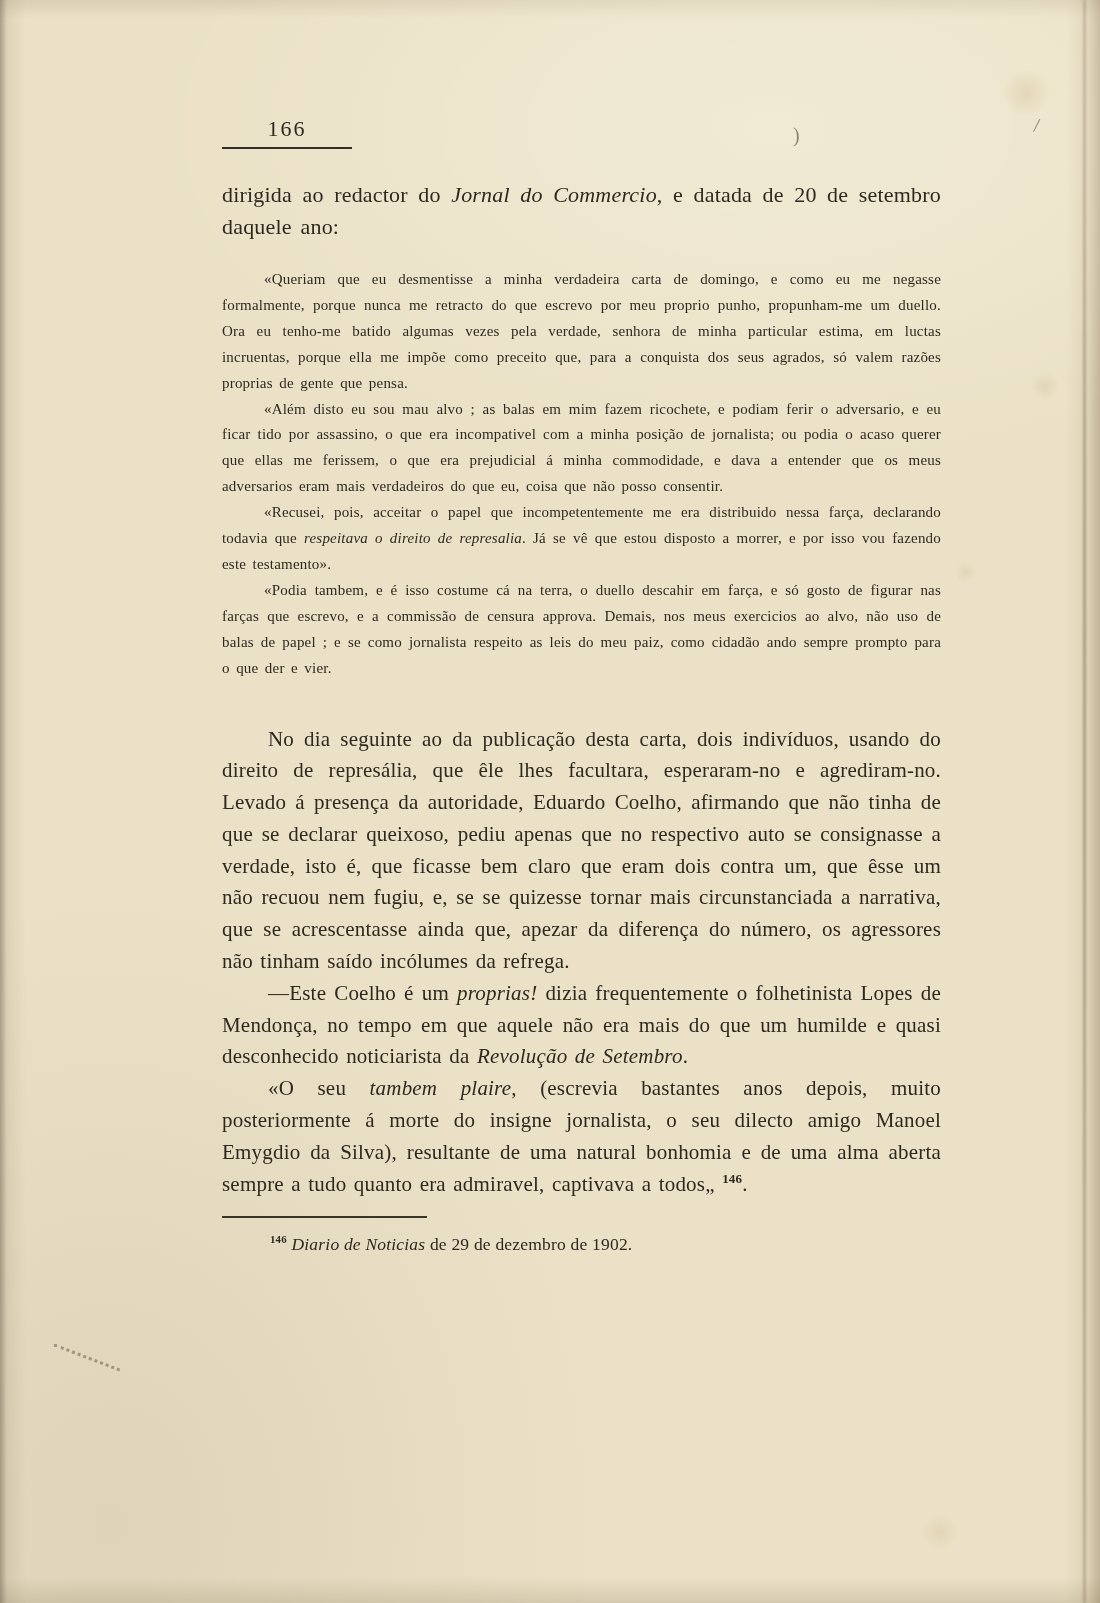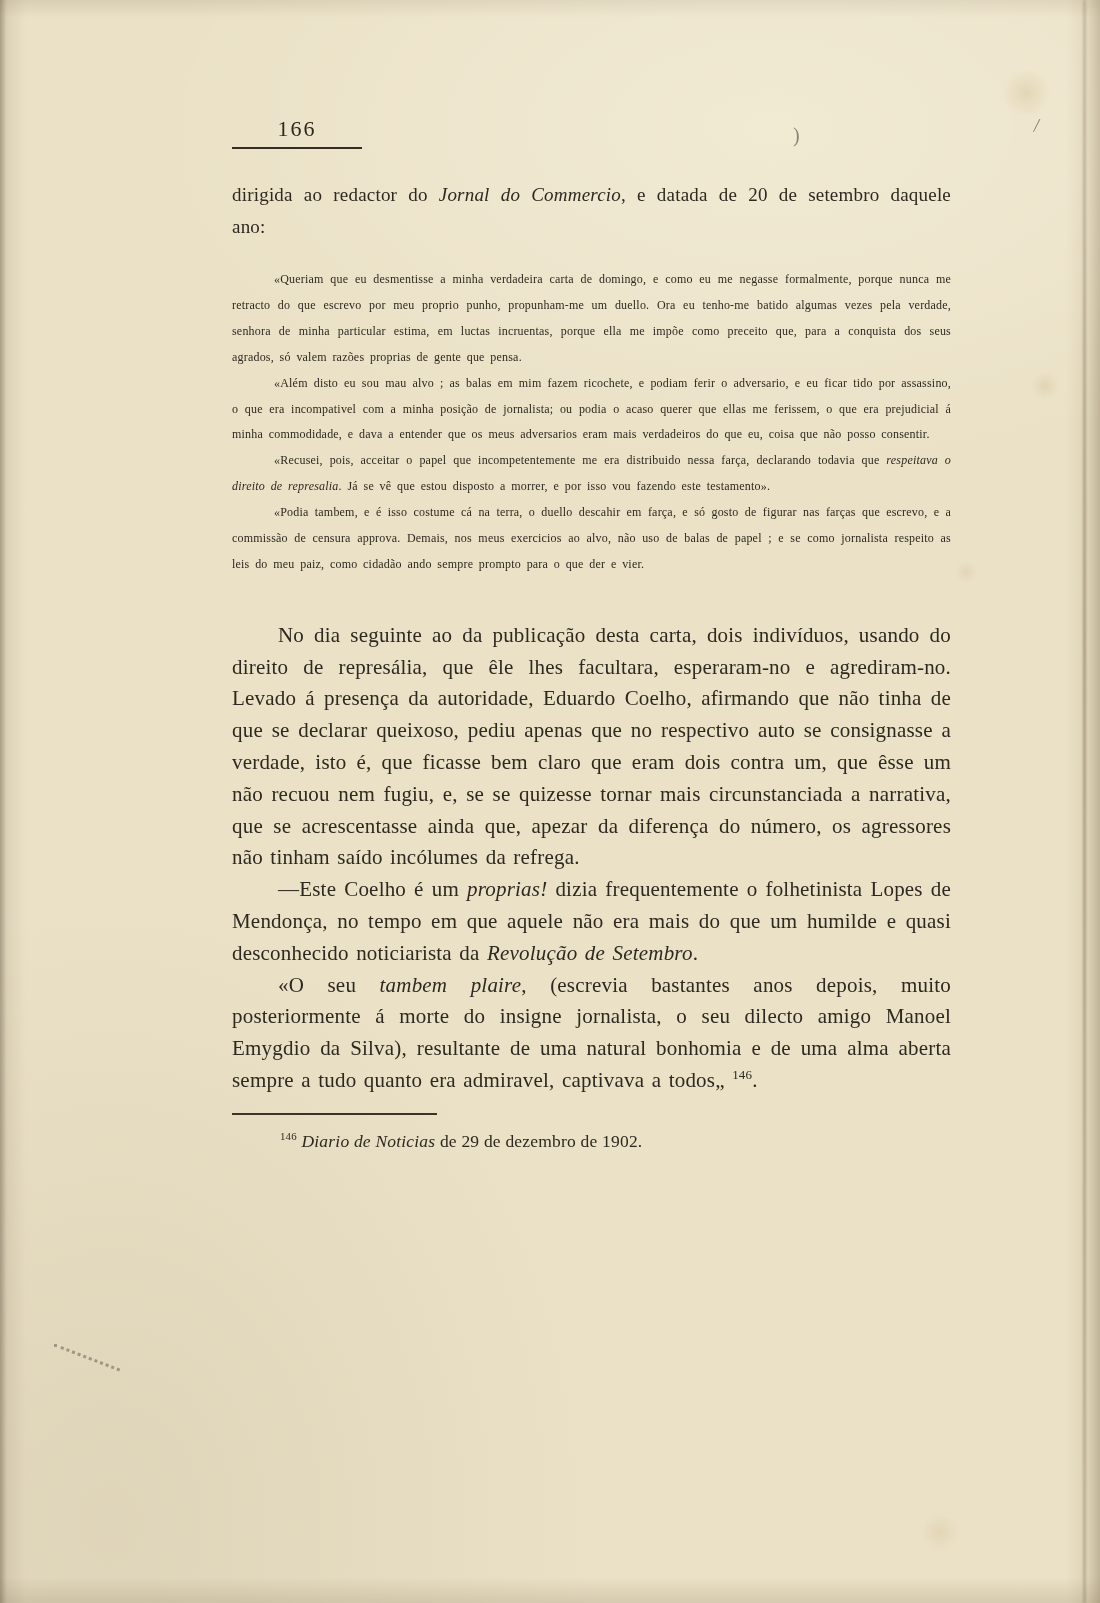--- a/index.html
+++ b/index.html
@@ -25,42 +25,42 @@
     position:absolute;top:0;right:14px;width:3px;height:100%;
     background:linear-gradient(to bottom, rgba(110,95,68,0.25), rgba(110,95,68,0.45) 40%, rgba(110,95,68,0.30));
     filter:blur(1px);
   }
   .left-edge-shade{
     position:absolute;top:0;left:0;width:6px;height:100%;
     background:linear-gradient(to right, rgba(90,80,60,0.25), transparent);
   }
 
   .text-col{
-    position:absolute;left:232px;top:116px;width:719px;
+    position:absolute;left:222px;top:116px;width:719px;
   }
 
   .pagenum{
     width:130px;
     font-size:22px;letter-spacing:2px;
     text-align:center;
     padding-bottom:5px;
     border-bottom:2px solid #332d23;
   }
 
   p{margin:0;}
   .intro{
     margin-top:30px;
-    font-size:19px;line-height:32px;
+    font-size:22px;line-height:32px;
     text-align:justify;text-align-last:left;
     word-spacing:3px;letter-spacing:0.2px;
   }
 
   .quote{margin-top:24px;}
   .quote p{
-    font-size:12px;line-height:25.9px;
+    font-size:15px;line-height:25.9px;
     text-align:justify;text-align-last:left;
     text-indent:42px;
     word-spacing:2.5px;letter-spacing:0.2px;
   }
 
   .bodytext{margin-top:42px;}
   .bodytext p{
     font-size:21px;line-height:31.8px;
     text-align:justify;text-align-last:left;
     text-indent:46px;
@@ -73,21 +73,21 @@
     border-top:2px solid #3a3428;
   }
   .footnote{
     margin-top:14px;
     font-size:17.5px;line-height:25px;
     text-indent:48px;
     letter-spacing:0.2px;
   }
 
   .it{font-style:italic;text-align:center;}
-  .sup{font-size:0.62em;vertical-align:super;line-height:0;}
+  .sup{font-size:0.62em;vertical-align:super;line-height:0;font-weight:bold;}
 
   
   .stray{position:absolute;color:rgba(55,48,38,0.55);font-size:20px;}
   .pencil{
     position:absolute;left:52px;top:1356px;width:70px;height:0;
     border-top:3px dotted rgba(75,70,58,0.45);
     transform:rotate(21deg);
   }
   .fox{position:absolute;border-radius:50%;}
   .fox1{left:1000px;top:70px;width:52px;height:46px;background:radial-gradient(circle, rgba(170,130,60,0.16), transparent 70%);}

